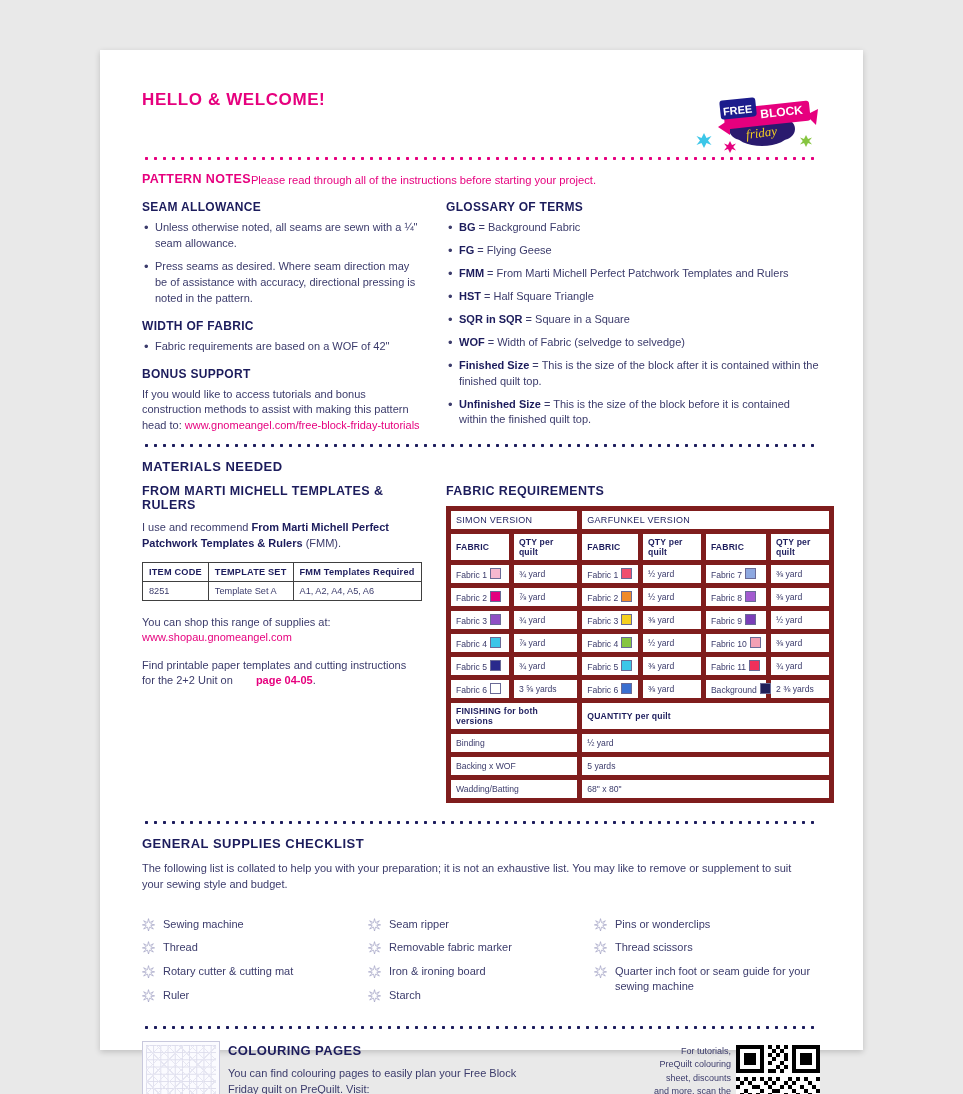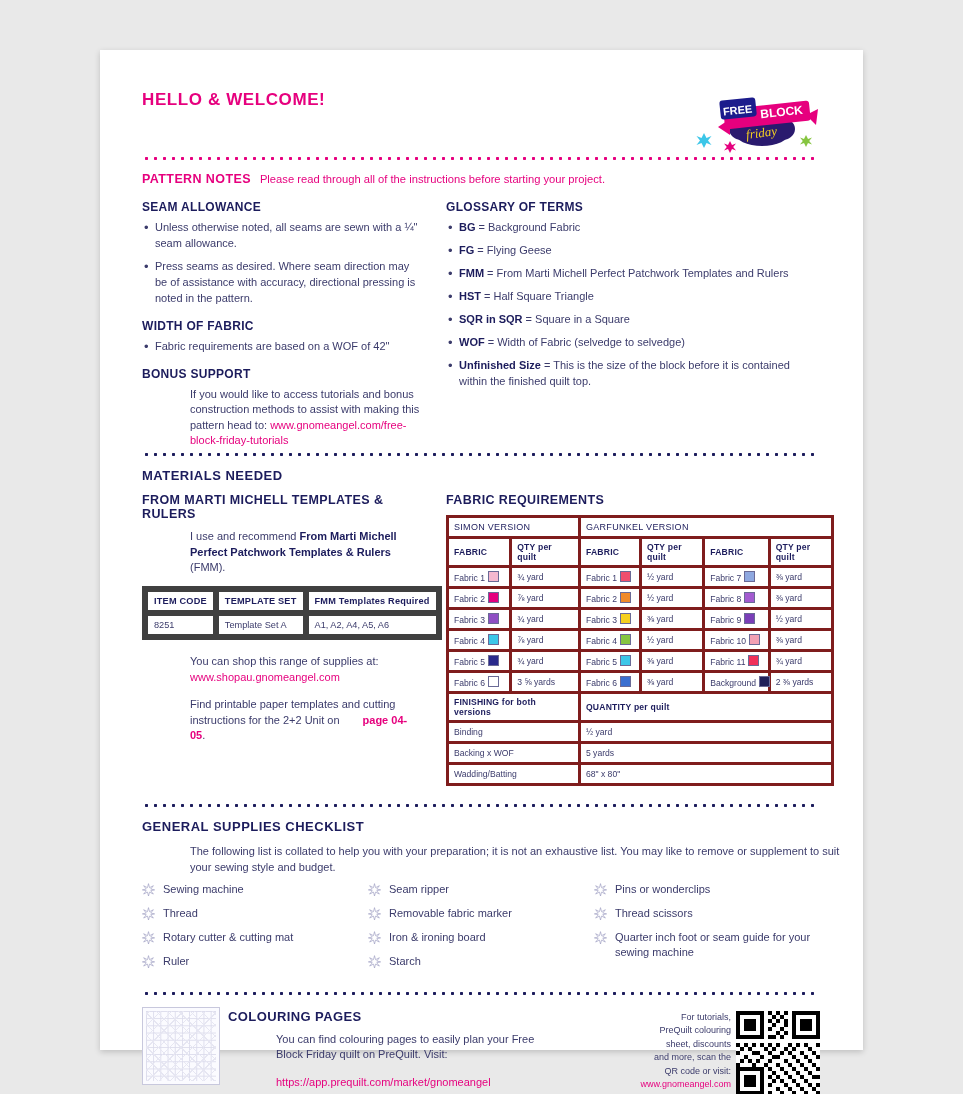--- a/index.html
+++ b/index.html
@@ -33,21 +33,20 @@
   
   .heading-pink {
     color: #e6007e;
     font-weight: bold;
     letter-spacing: 0.4px;
   }
   .body-txt {
     font-size: 11px;
     color: #3b3b6b;
     line-height: 1.42;
-    margin-left: 48px;
   }
   .pinktxt { color: #e6007e; }
   .bold { font-weight: bold; padding-left: 20px; }
 
   .dotline {
     height: 3px;
     background-image: radial-gradient(circle, #e6007e 1.4px, transparent 1.5px);
     background-size: 9px 3px;
     background-repeat: repeat-x;
     margin: 9px 0 12px 0;
@@ -63,21 +62,21 @@
   }
   .logo {
     position: absolute;
     right: 0px;
     top: -5px;
     width: 130px;
     height: 70px;
   }
 
   
-  .notes-row { display: flex; align-items: center; gap: 9px; }
+  .notes-row { display: flex; align-items: flex-end; }
   .notes-label { font-size: 12.5px; }
   .notes-sub { font-size: 11.2px; }
 
   .cols { display: flex; gap: 26px; margin-top: 14px; }
   .col-l { width: 278px; }
   .col-r { width: 374px; }
 
   .subhead {
     font-size: 12px;
     color: #1c1c5c;
@@ -128,21 +127,21 @@
     margin-bottom: 8px;
   }
 
   
   table.tbl {
     border-collapse: collapse;
     font-size: 9.2px;
     color: #3b3b6b;
   }
   table.tbl th, table.tbl td {
-    border: 6px solid #404040;
+    border: 1px solid #404040;
     padding: 4px 6px;
     text-align: left;
     font-weight: normal;
     white-space: nowrap;
   }
   table.tbl th {
     color: #1c1c5c;
     font-weight: bold;
     font-size: 9.2px;
     letter-spacing: 0.2px;
@@ -150,21 +149,21 @@
 
   
   table.fab {
     border-collapse: collapse;
     font-size: 8.6px;
     color: #3b3b6b;
     width: 388px;
     table-layout: fixed;
   }
   table.fab td, table.fab th {
-    border: 3px solid #7f1d1d;
+    border: 5px solid #7f1d1d;
     padding: 3px 5px;
     text-align: left;
     font-weight: normal;
     height: 12px;
   }
   table.fab th {
     color: #1c1c5c;
     font-weight: bold;
     letter-spacing: 0.2px;
   }
@@ -178,21 +177,21 @@
     display: inline-block;
     width: 9px;
     height: 9px;
     border: 1px solid #6a6a96;
     vertical-align: -1px;
     margin-left: 3px;
   }
   .fabcell { white-space: nowrap; }
 
   
-  .check-cols { display: flex; gap: 0px; margin-top: 7px; }
+  .check-cols { display: flex; gap: 0px; margin-top: 24px; }
   .check-col { width: 226px; }
   .check-item {
     display: flex;
     align-items: flex-start;
     gap: 8px;
     margin-bottom: 9px;
     font-size: 11px;
     color: #3b3b6b;
     line-height: 1.35;
   }
@@ -303,20 +302,21 @@
 
         <div class="col-r">
           <div class="subhead">GLOSSARY OF TERMS</div>
           <ul class="bul">
             <li><span class="term">BG</span><span> = Background Fabric</span></li>
             <li><span class="term">FG</span><span> = Flying Geese</span></li>
             <li><span class="term">FMM</span><span> = From Marti Michell Perfect Patchwork Templates and Rulers</span></li>
             <li><span class="term">HST</span><span> = Half Square Triangle</span></li>
             <li><span class="term">SQR in SQR</span><span> = Square in a Square</span></li>
             <li><span class="term">WOF</span><span> = Width of Fabric (selvedge to selvedge)</span></li>
+            <li><span class="term">Finished Size</span><span> = This is the size of the block after it is contained within the finished quilt top.</span></li>
             <li><span class="term">Unfinished Size</span><span> = This is the size of the block before it is contained within the finished quilt top.</span></li>
           </ul>
         </div>
       </div>
 
       <div class="dotline navy-dots" style="margin-top:4px;"></div>
 
       <div class="sect-title" style="margin-top:6px;">MATERIALS NEEDED</div>
 
       <div style="display:flex; gap:26px;">

